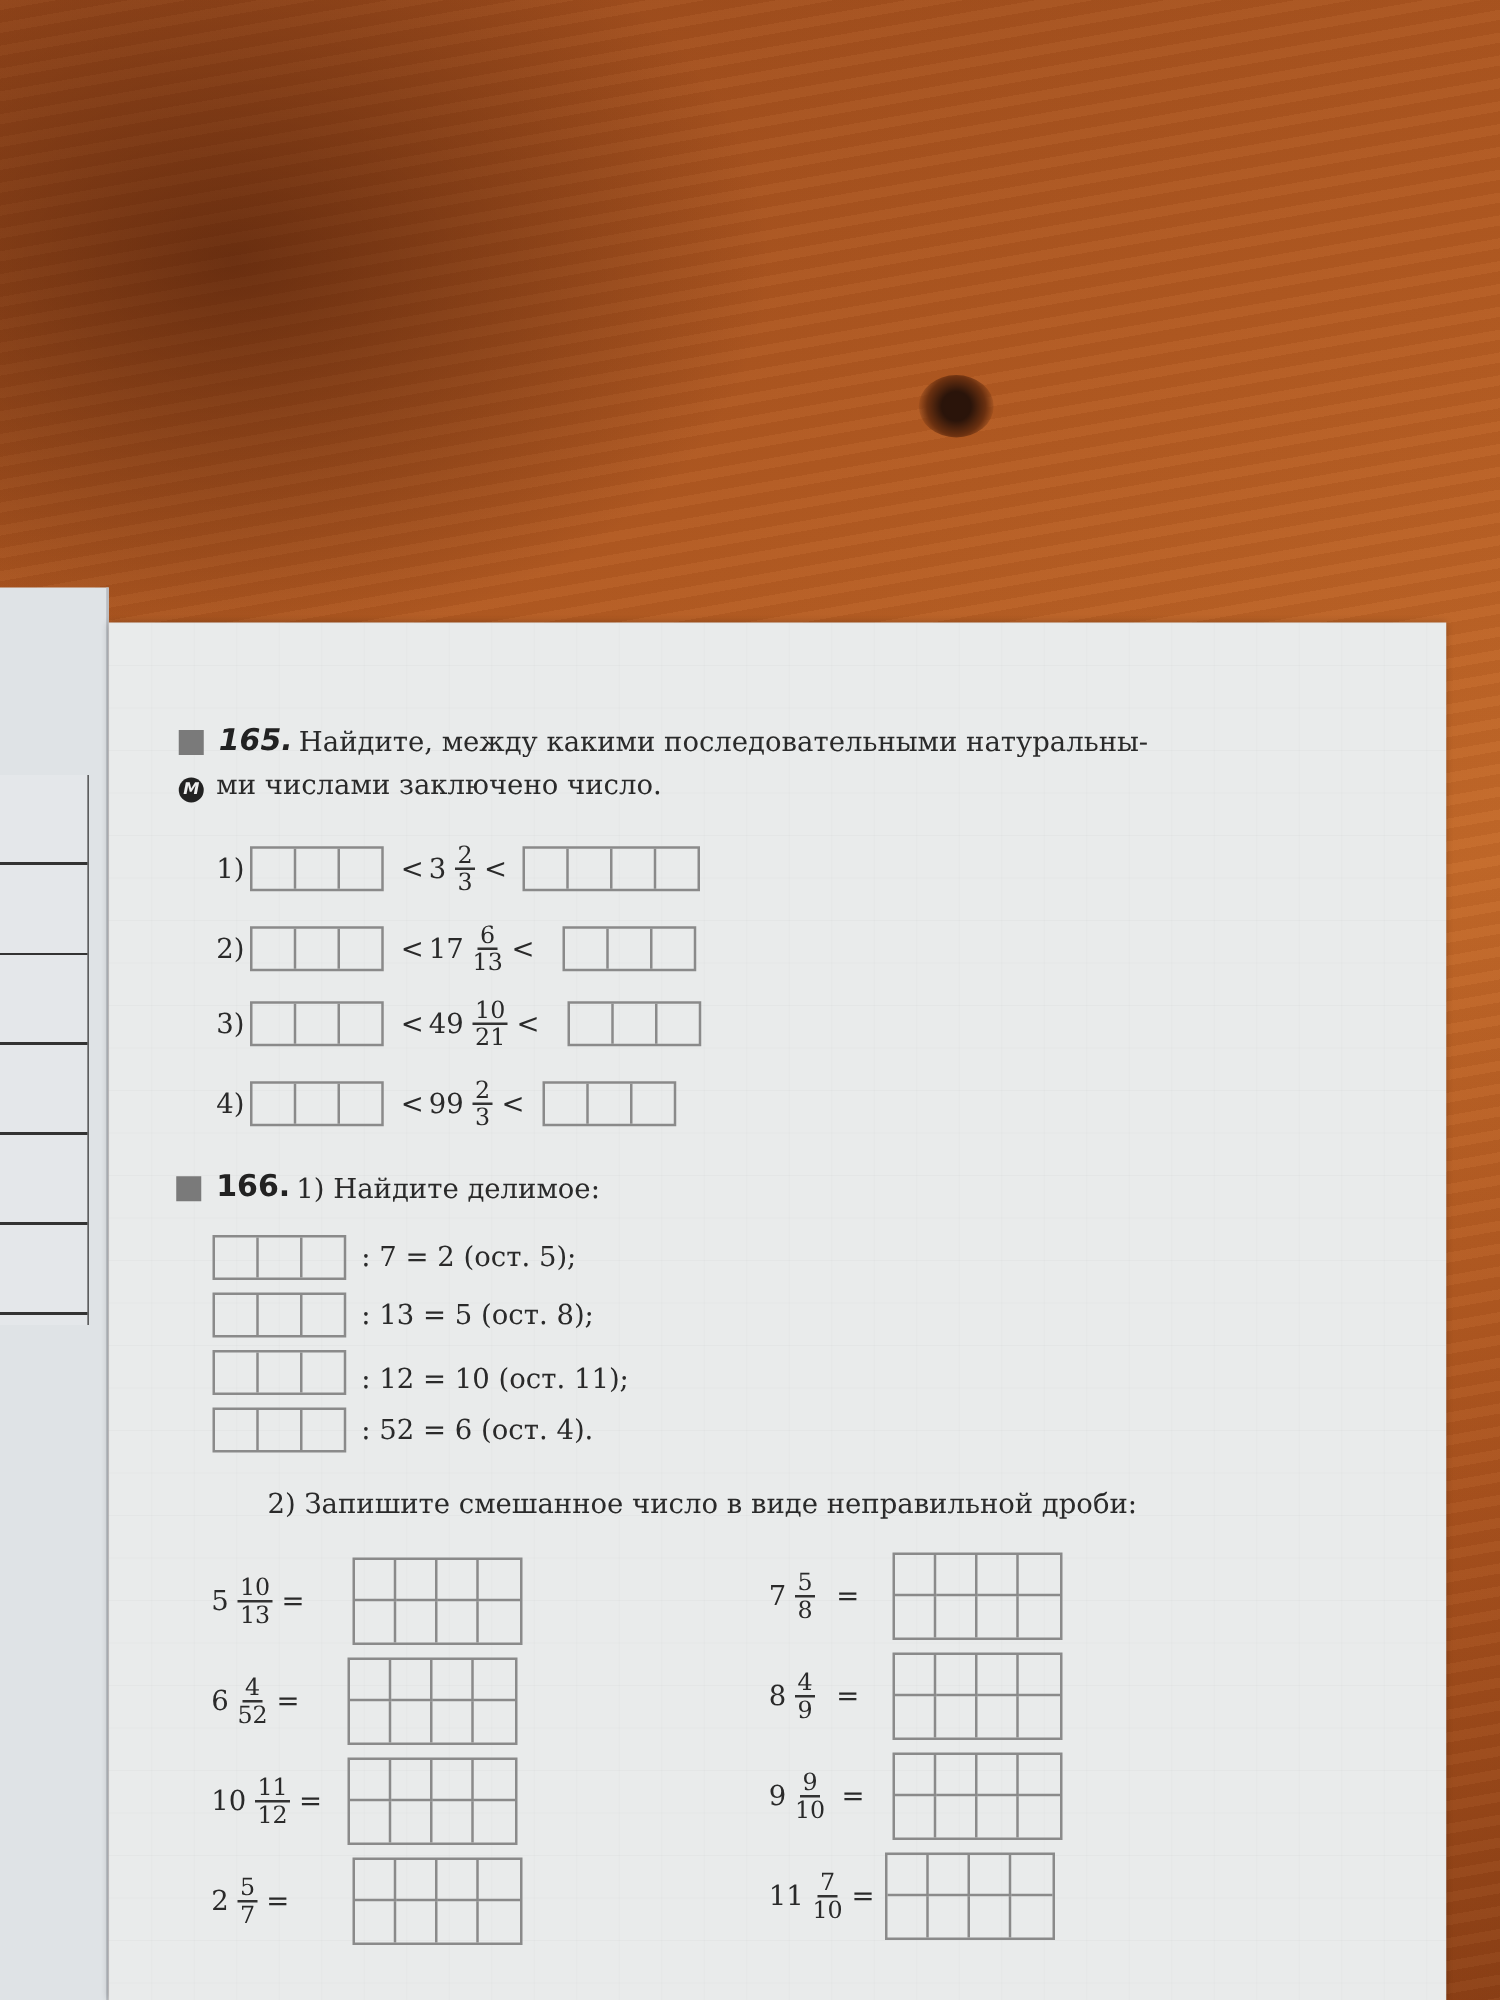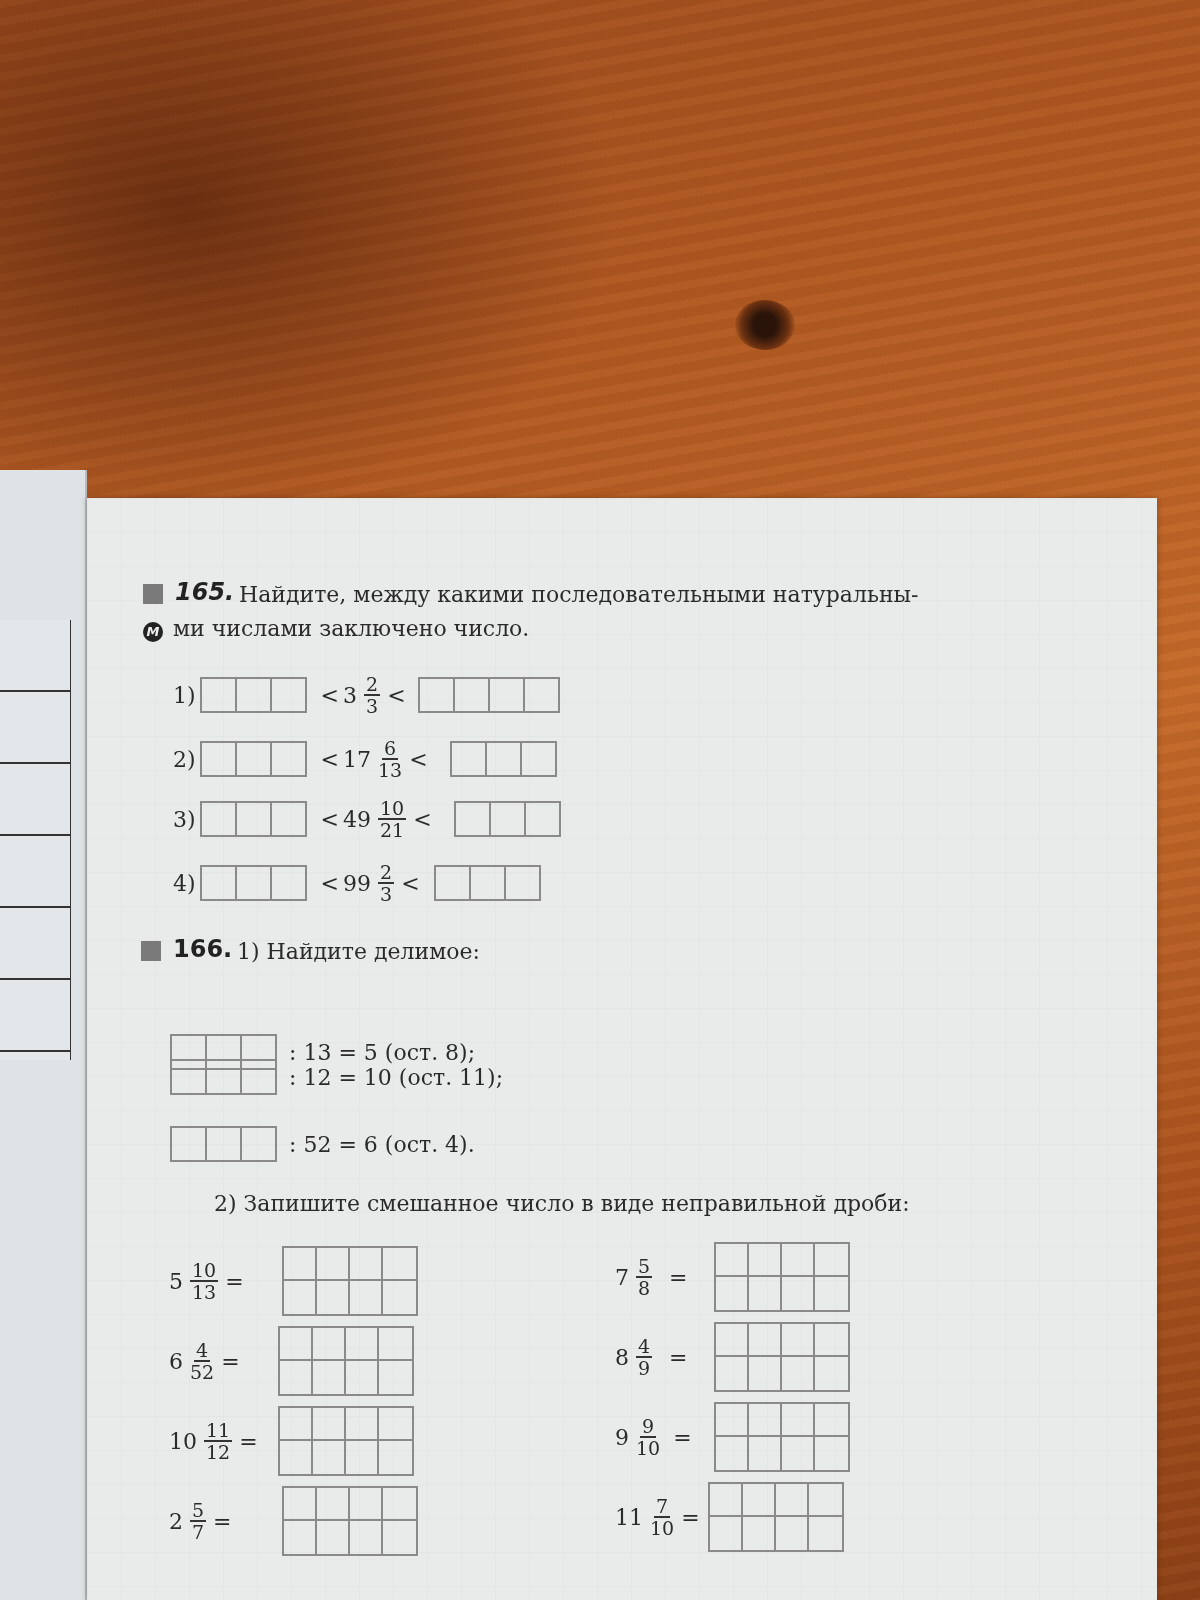--- a/index.html
+++ b/index.html
@@ -135,29 +135,37 @@
         <span></span>
         <span></span>
         <span></span>
       </div>
   </div>
 
   <div class="abs marker" style="left:54px;top:443px;"></div>
   <div class="abs num" style="left:86px;top:437px;">166.</div>
   <div class="abs txt" style="left:150px;top:441px;">1) Найдите делимое:</div>
 
+  <div class="abs expr" style="left:83px;top:490px;">
+      <div class="cells">
+        <span></span>
+        <span></span>
+        <span></span>
+      </div>
+      <span style="margin-left:8px">: 7 = 2 (ост. 5);</span>
+    </div>
   <div class="abs expr" style="left:83px;top:536px;">
       <div class="cells">
         <span></span>
         <span></span>
         <span></span>
       </div>
       <span style="margin-left:8px">: 13 = 5 (ост. 8);</span>
     </div>
-  <div class="abs expr" style="left:83px;top:561px;">
+  <div class="abs expr" style="left:83px;top:582px;align-items:flex-end;">
       <div class="cells">
         <span></span>
         <span></span>
         <span></span>
       </div>
       <span style="margin-left:8px">: 12 = 10 (ост. 11);</span>
     </div>
   <div class="abs expr" style="left:83px;top:628px;">
       <div class="cells">
         <span></span>

